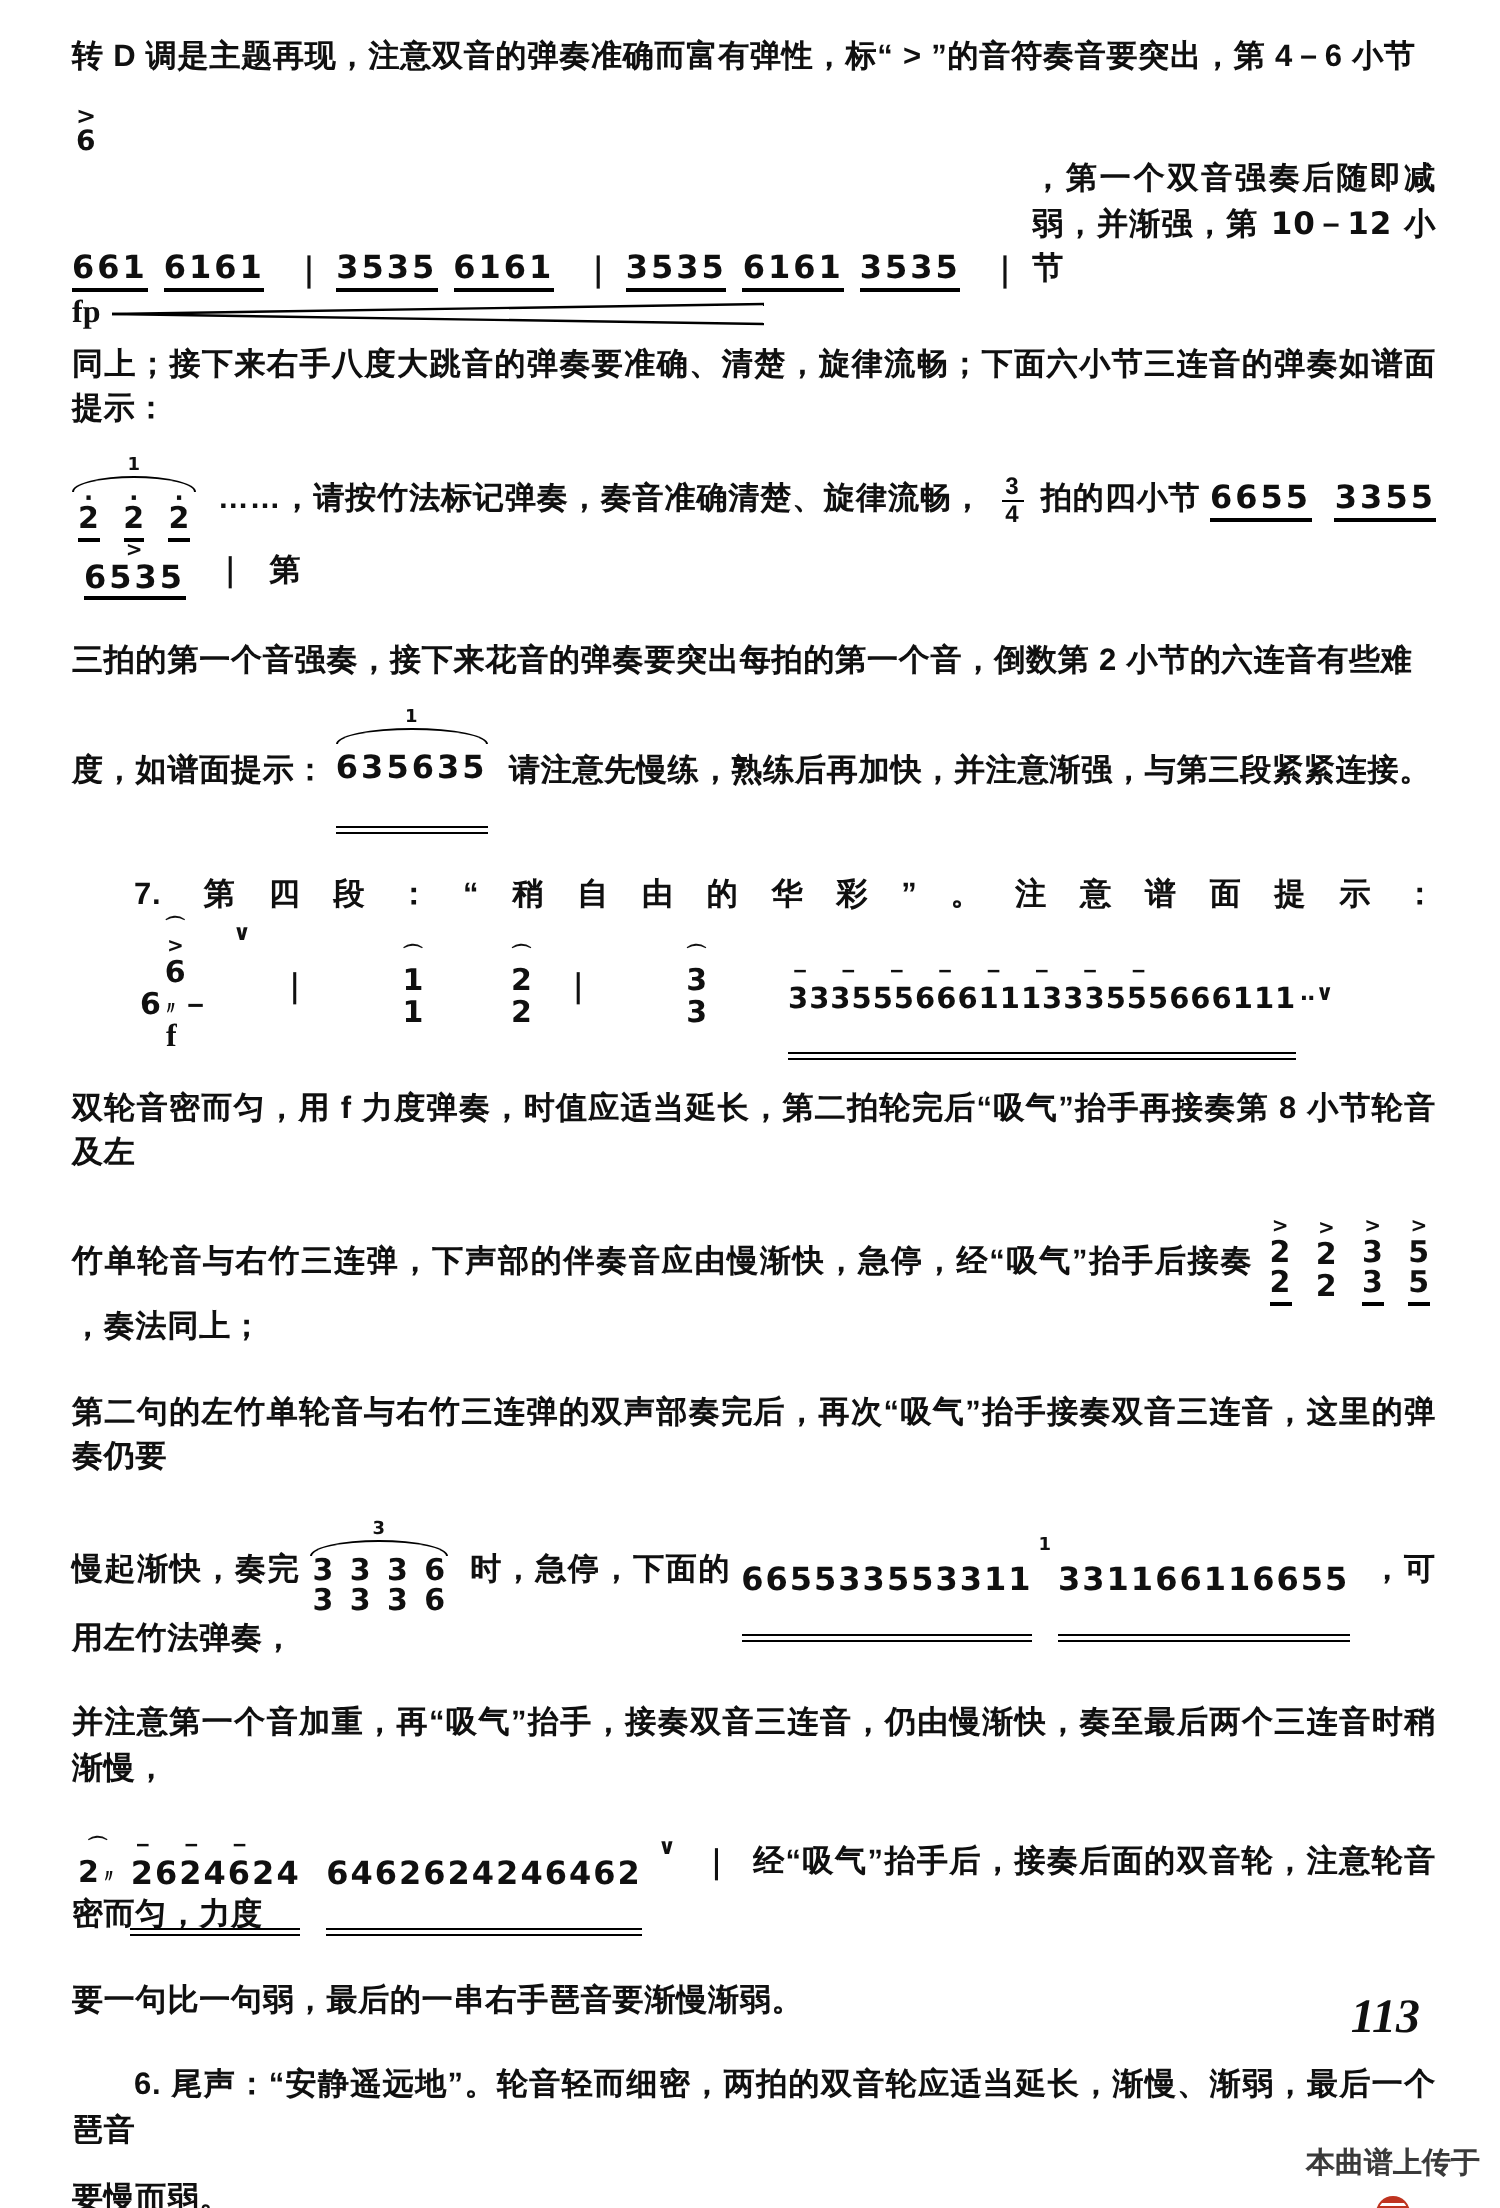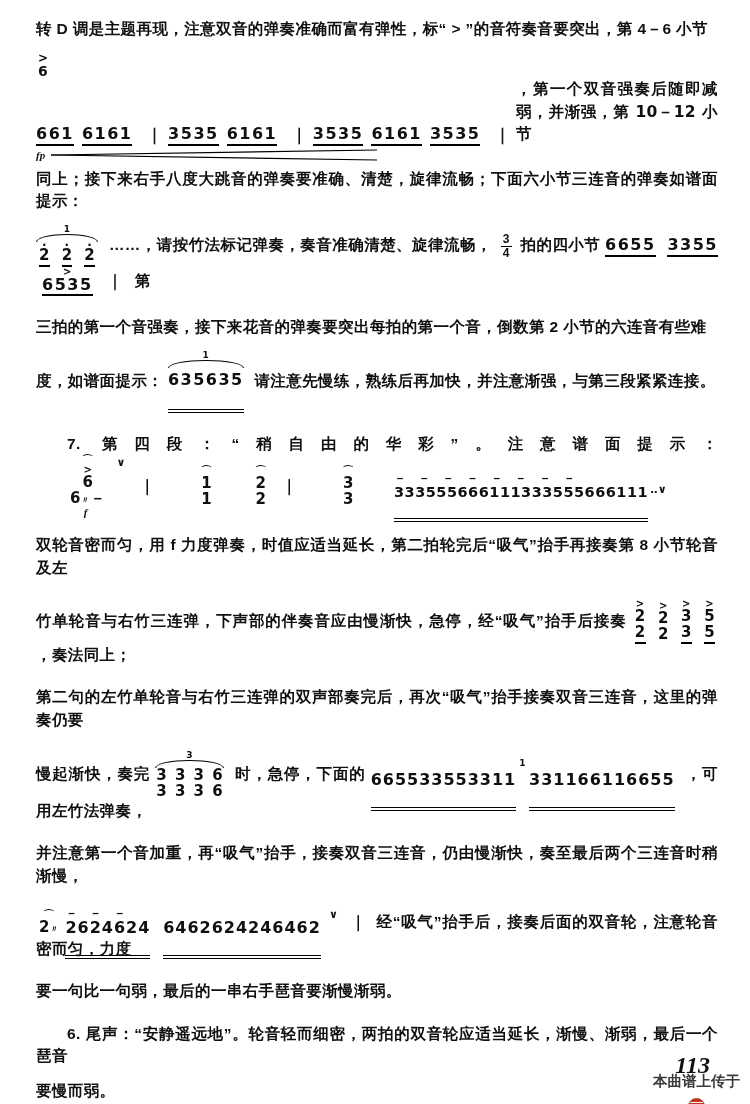--- a/index.html
+++ b/index.html
@@ -20,32 +20,32 @@
   .bar{font-weight:bold;margin:0 6px;}
   .stack{display:inline-flex;flex-direction:column;align-items:center;line-height:1.05;vertical-align:middle;margin:0 3px;}
   .stack .dg{font-size:15px;font-weight:bold;}
   .fermata{font-size:11px;line-height:0.9;}
   .accent{font-size:10px;line-height:1;}
   .odot{font-size:12px;line-height:0.5;font-weight:bold;}
   .arcbox{display:inline-flex;flex-direction:column;align-items:center;vertical-align:middle;margin-right:6px;}
   .arc{border-top:1.6px solid #000;border-left:1.6px solid #000;border-right:1.6px solid #000;
        border-radius:100% 100% 0 0 / 200% 200% 0 0;height:7px;align-self:stretch;}
   .arclabel{font-size:9px;font-weight:bold;line-height:1;}
-  .fp{font-style:italic;font-family:"Liberation Serif","DejaVu Serif",serif;font-weight:bold;font-size:11px;margin-right:4px;}
+  .fp{font-family:"Liberation Serif","DejaVu Serif",serif;font-weight:bold;font-size:16px;margin-right:4px;}
   .meter{display:inline-flex;flex-direction:column;align-items:center;line-height:1;vertical-align:middle;margin:0 4px;font-weight:bold;font-size:12px;}
   .meter .num{border-bottom:1.4px solid #000;padding:0 2px 1px;}
   .dashrow{font-size:12px;font-weight:bold;letter-spacing:4px;line-height:1;white-space:nowrap;}
   .runbox{display:inline-flex;flex-direction:column;vertical-align:middle;line-height:1.15;}
   .tremolo{font-size:9px;}
   .breath{font-size:11px;font-weight:bold;vertical-align:top;margin:0 2px;}
   .n1block{margin:2px 0 6px 0;}
   .n1block .rowa{line-height:1;font-size:12px;font-weight:bold;margin-left:2px;}
   .n1digitsrow{display:flex;align-items:flex-end;flex-wrap:nowrap;}
   .hairpinrow{display:flex;align-items:center;margin-top:2px;margin-bottom:4px;}
-  .pagenum{position:absolute;right:40px;top:1052px;font-family:"Liberation Serif","DejaVu Serif",serif;
+  .pagenum{position:absolute;right:40px;top:996px;font-family:"Liberation Serif","DejaVu Serif",serif;
            font-style:italic;font-weight:bold;font-size:24px;}
   .watermark{position:absolute;right:10px;top:1072px;display:flex;align-items:center;gap:7px;flex-direction:column;}
   .wm-prefix{font-size:14.5px;font-weight:600;color:#3a3a3a;}
   .wm-logo{width:17px;height:17px;border-radius:50%;
            background:repeating-linear-gradient(180deg,#bf3420 0 2.6px,#ffffff 2.6px 4.2px);
            border:1px solid #bf3420;box-sizing:border-box;}
   .wm-red{font-size:16.5px;font-weight:bold;font-style:italic;color:#b5311c;}
   .wm-light{font-size:16.5px;font-weight:bold;font-style:italic;color:#4d7c0f;}
 </style>
 </head>

